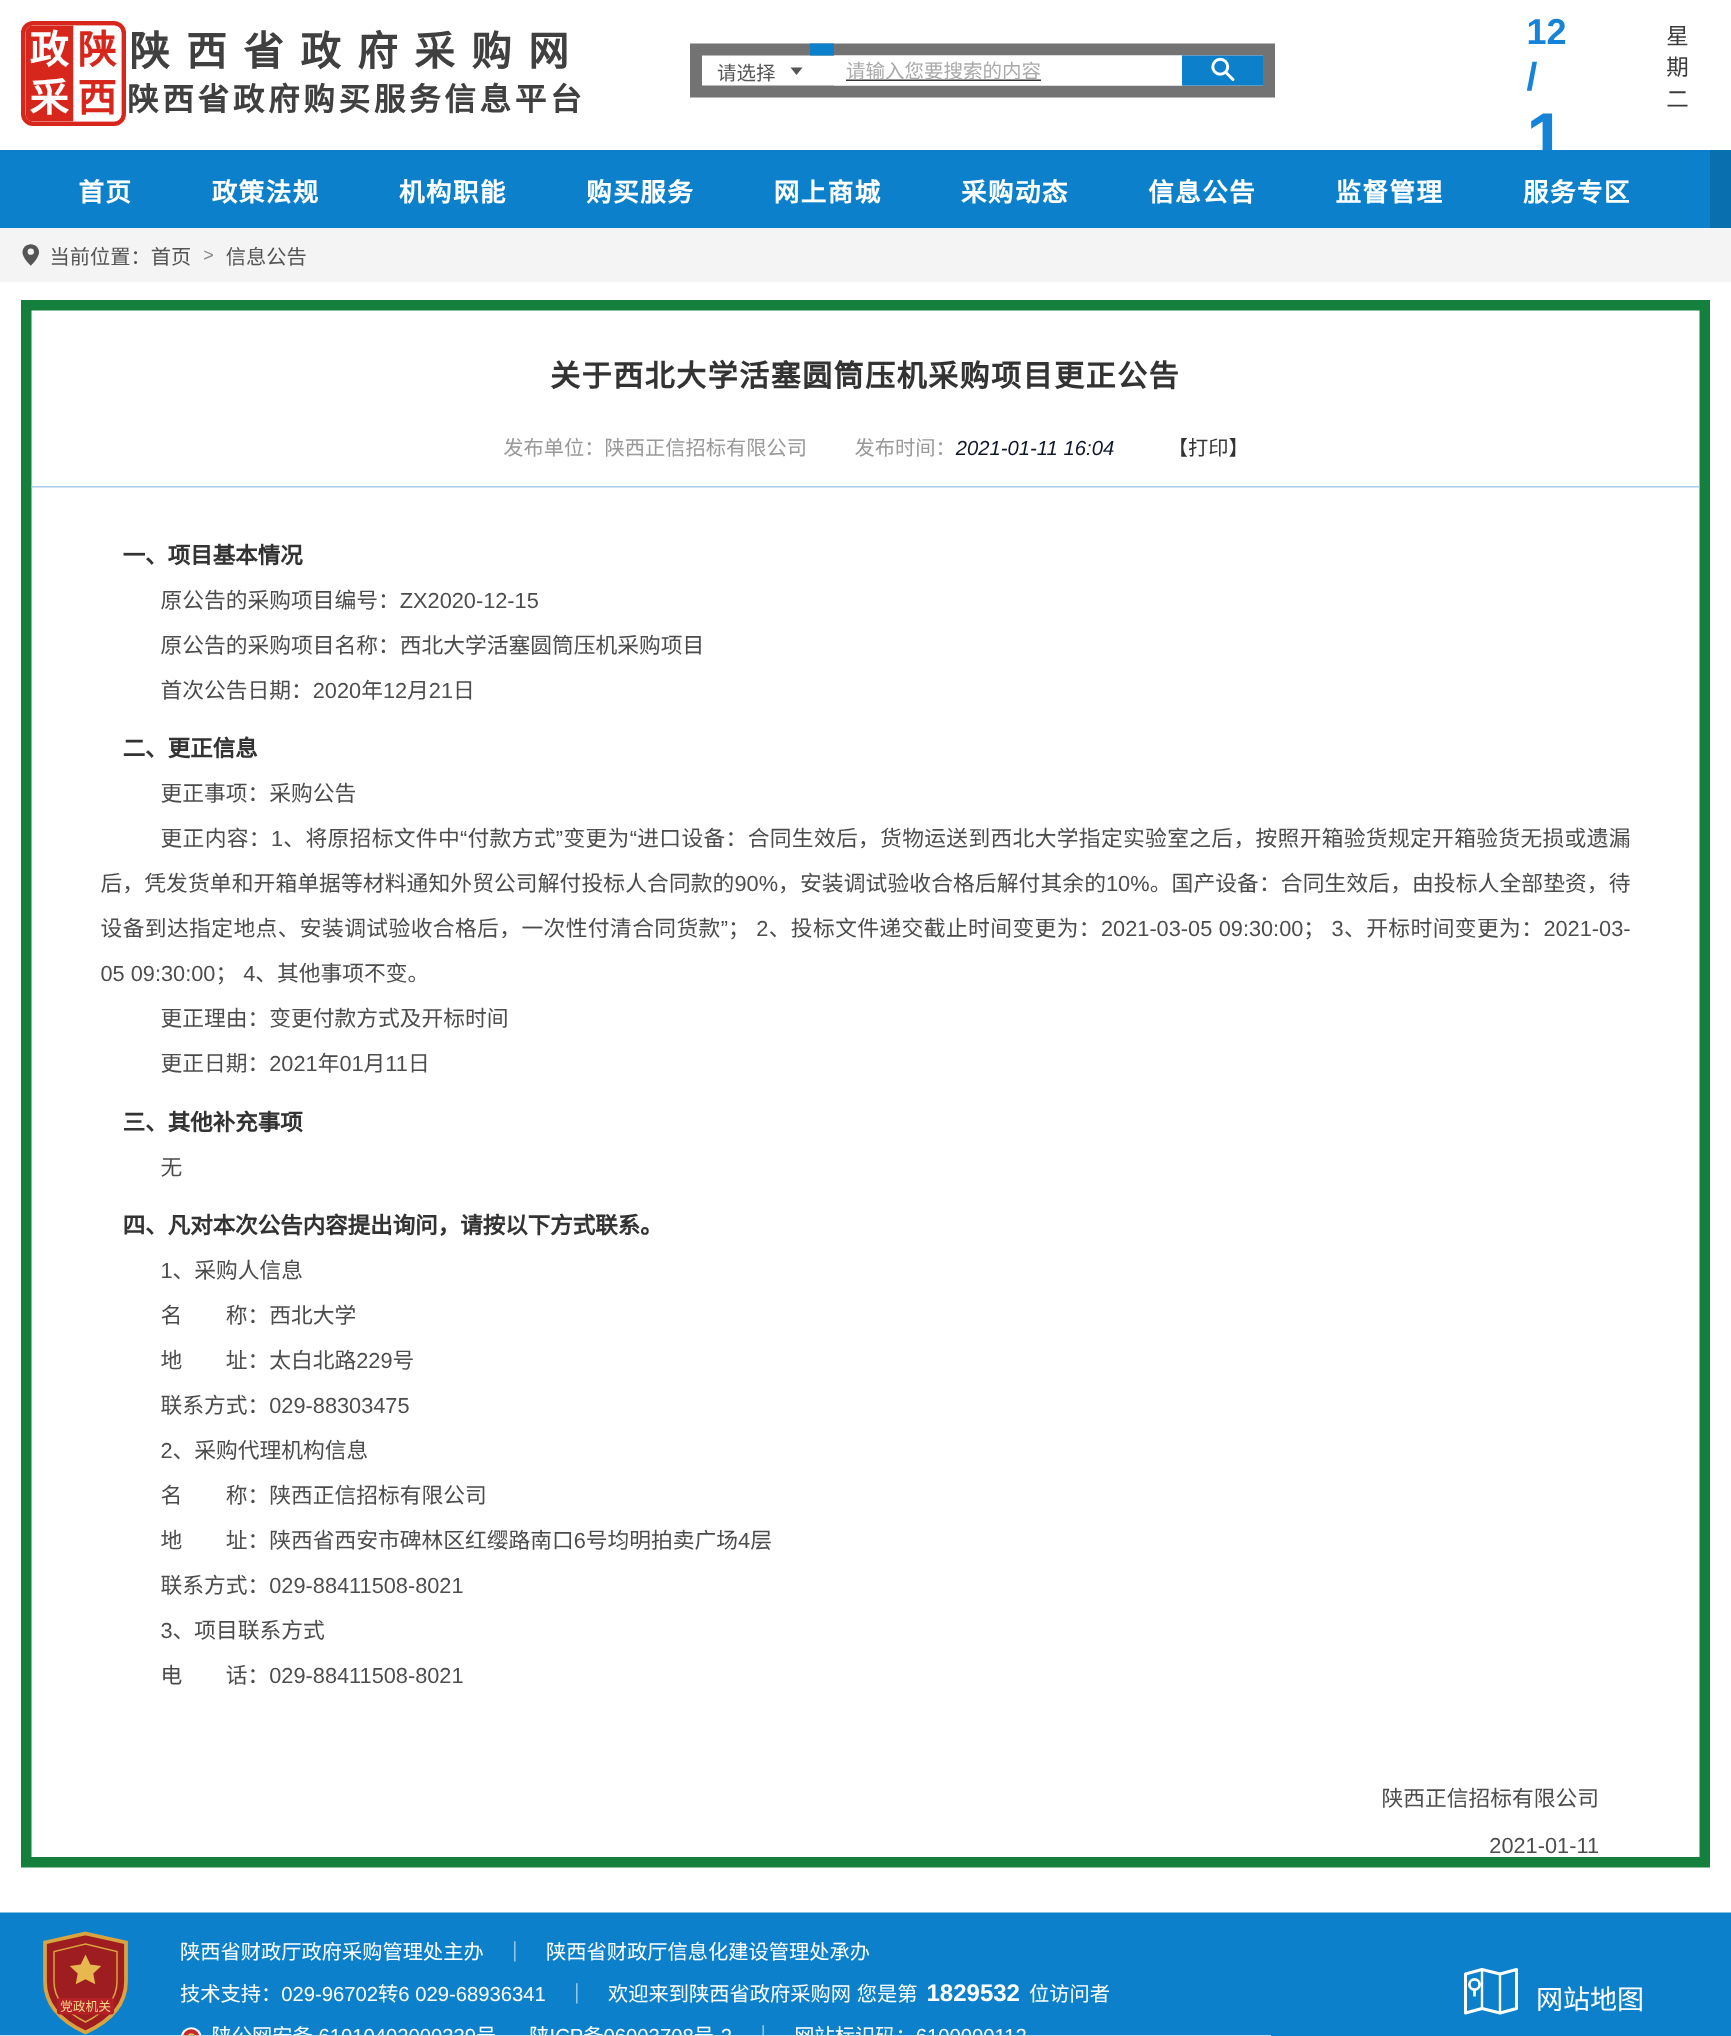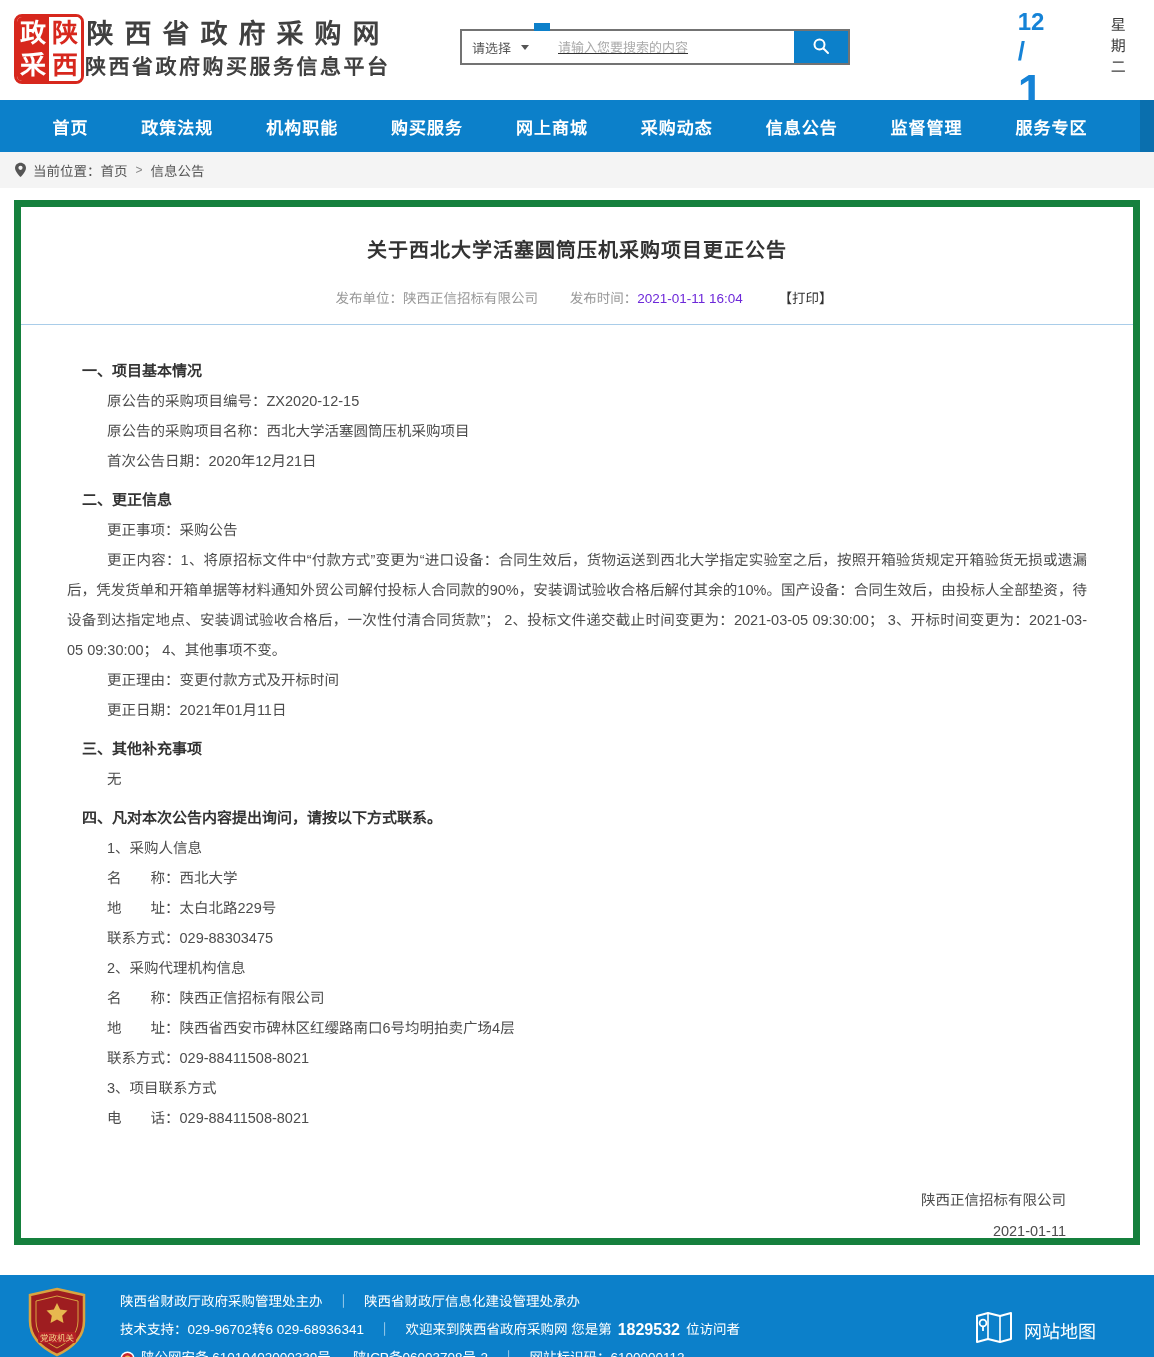--- a/index.html
+++ b/index.html
@@ -11,21 +11,21 @@
   .header { position:absolute; top:0; left:0; width:1154px; height:100px; background:#fff; }
   .seal { position:absolute; left:14px; top:14px; width:70px; height:70px; border:3px solid #d7271d; border-radius:8px; display:flex; overflow:hidden; background:#fff; }
   .seal-col { width:50%; display:flex; flex-direction:column; }
   .seal-col.red { background:#d7271d; color:#fff; }
   .seal-col.white { background:#fff; color:#d7271d; }
   .seal-cell { flex:1; display:flex; align-items:center; justify-content:center; font-size:26px; font-weight:bold; line-height:1; }
   .brand { position:absolute; left:85px; top:16px; color:#404040;text-align:right; }
   .brand-title { font-size:27px; font-weight:bold; letter-spacing:11px; line-height:36px; white-space:nowrap; }
   .brand-sub { font-size:21px; font-weight:bold; letter-spacing:2.5px; line-height:30px; white-space:nowrap; }
 
-  .search { position:absolute; left:460px; top:29px; width:390px; height:36px; border:2px solid #737373; background:#fff; display:flex; align-items:stretch; }
+  .search { position:absolute; left:460px; top:29px; width:390px; height:36px; border:8px solid #737373; background:#fff; display:flex; align-items:stretch; }
   .search-tab { position:absolute; left:72px; top:-8px; width:16px; height:8px; background:#0c80ca; }
   .search-select { width:88px; display:flex; align-items:center; padding-left:10px; font-size:13px; color:#555; cursor:pointer; }
   .search-caret { margin-left:10px; width:0; height:0; border-left:4px solid transparent; border-right:4px solid transparent; border-top:5px solid #555; }
   .search-input { flex:1; border:none; outline:none; font-size:13px; color:#333; padding-left:8px; font-family:inherit;text-decoration:underline; }
   .search-input::placeholder { color:#aaa; }
   .search-btn { width:54px; background:#0c80ca; border:none; display:flex; align-items:center; justify-content:center; cursor:pointer; }
 
   .datebox { position:absolute; right:26px; top:8px; display:flex; }
   .date-main { text-align:center; }
   .date-nums { display:flex; align-items:baseline; justify-content:center; color:#1583d7; font-weight:bold;flex-direction:column; }
@@ -46,21 +46,21 @@
   .crumbbar .pin { margin-right:6px; display:inline-flex; }
   .crumbbar a { color:#555; text-decoration:none; cursor:pointer; }
   .crumb-sep { margin:0 8px; color:#888; font-size:12px; }
 
   
   .card { position:absolute; left:14px; top:200px; width:1126px; height:1045px; background:#fff; border:7px solid #15803d; }
   .art-head { text-align:center; padding:27px 40px 17px; border-bottom:1px solid #a9cde9; }
   .art-title { font-size:20px; font-weight:bold; color:#333; letter-spacing:1px; }
   .art-meta { margin-top:24px; font-size:13.5px; color:#999; }
   .art-meta .grp { margin:0 14px; }
-  .art-meta .red { color:#6d28d9; }
+  .art-meta .red { color:#0f172a;font-style:italic; }
   .art-meta .print { color:#333; margin-left:18px; cursor:pointer; }
   .art-body { padding:22px 46px 0; font-size:14.5px; color:#4c4c4c; }
   .line { line-height:30px; margin-left:40px; }
   .line.h { margin-left:15px; margin-top:9px; font-weight:bold; color:#333; font-size:15px; }
   .line.para { margin-left:0; text-indent:40px; text-align:justify; }
   .signature { margin-top:52px; text-align:right; padding-right:21px; line-height:31px; color:#4c4c4c; font-size:14.5px; }
 
   
   .footer { position:absolute; top:1275px; left:0; width:1154px; height:132px; background:#0c80ca; color:#fff; }
   .gov-badge { position:absolute; left:26px; top:12px; }

